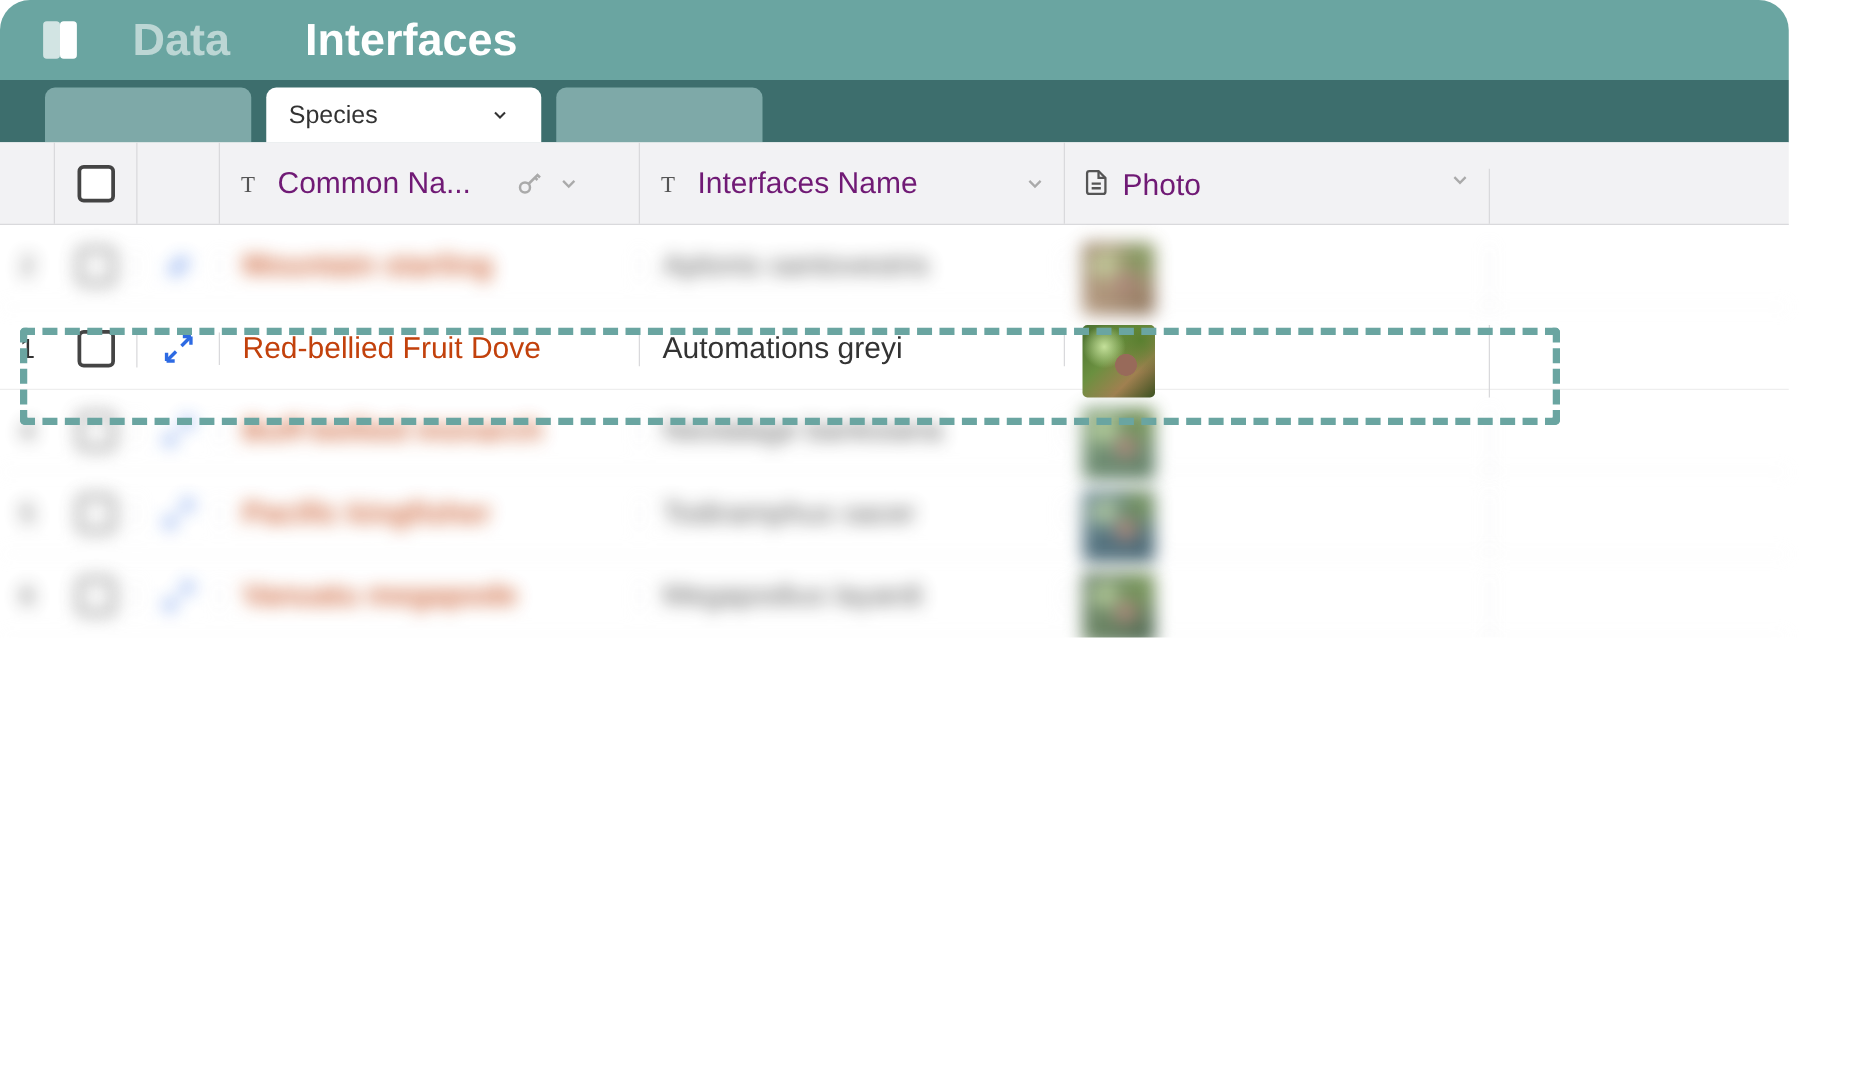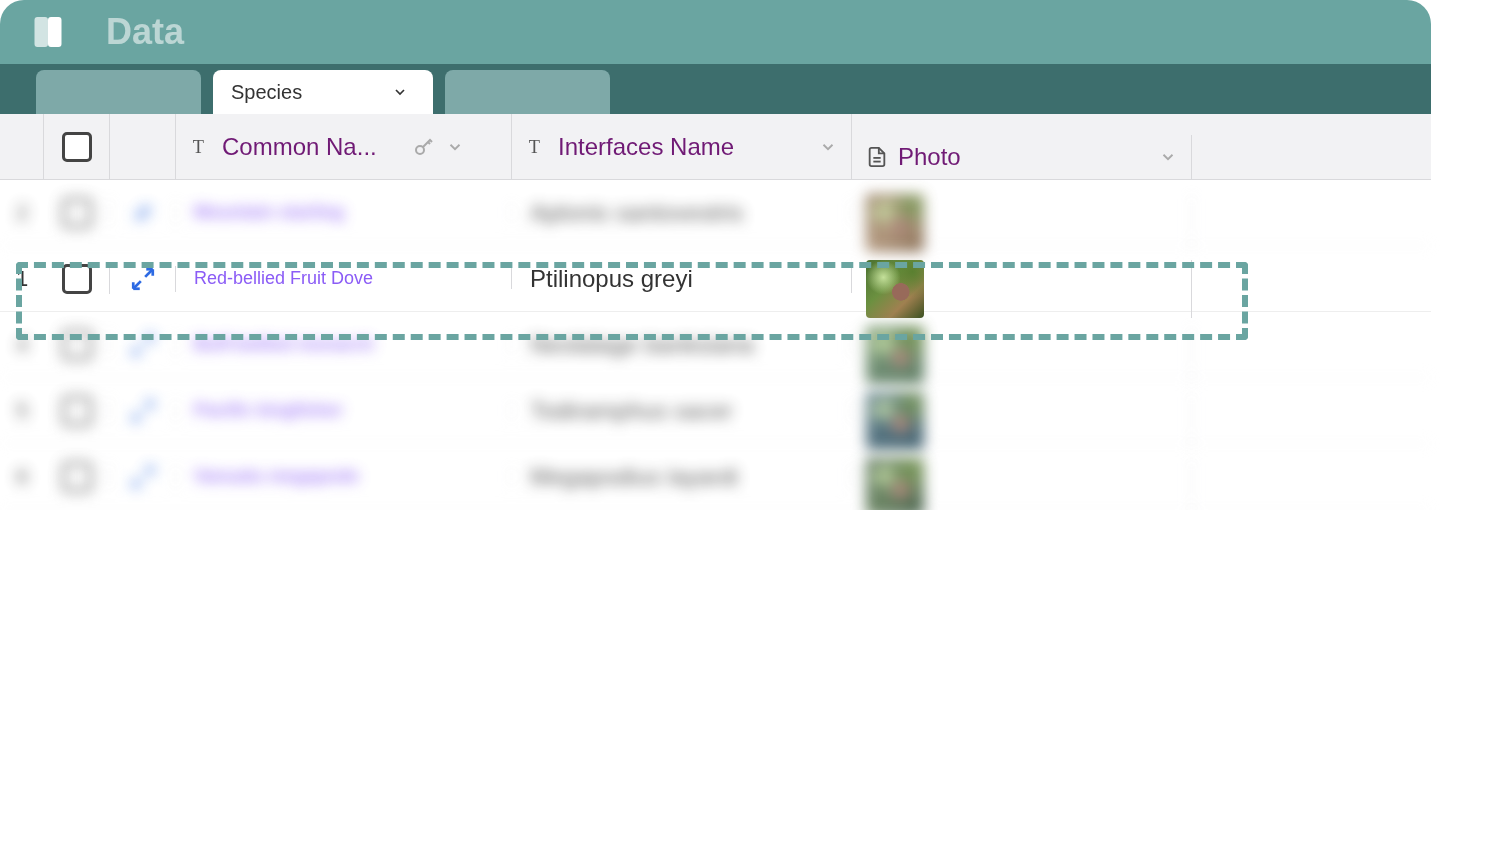--- a/index.html
+++ b/index.html
@@ -94,21 +94,21 @@
     height: 66px;
     background: #f2f2f4;
     border-bottom: 1px solid #d9d9dc;
   }
   
   .col-num { width: 44px; border-right: 1px solid #d9d9dc; }
   .col-check { width: 66px; border-right: 1px solid #d9d9dc; display:flex; align-items:center; justify-content:center; }
   .col-expand { width: 66px; border-right: 1px solid #d9d9dc; display:flex; align-items:center; justify-content:center; }
   .col-common { width: 336px; border-right: 1px solid #d9d9dc; display:flex; align-items:center; padding: 0 14px; gap: 10px; }
   .col-sci { width: 340px; border-right: 1px solid #d9d9dc; display:flex; align-items:center; padding: 0 14px; gap: 10px; }
-  .col-photo { flex: 1; border-right: 1px solid #d9d9dc; display:flex; align-items:center; padding: 0 14px; gap: 10px; max-width: 340px; margin-top: 21px; }
+  .col-photo { flex: 1; border-right: 1px solid #d9d9dc; display:flex; padding: 0 14px; gap: 10px; max-width: 340px; margin-top: 21px; }
   
   .checkbox {
     width: 30px;
     height: 30px;
     border: 3px solid #444;
     border-radius: 5px;
     background: #fff;
   }
   
   .header-cell {
@@ -136,22 +136,22 @@
     opacity: 0.8;
   }
   
   .rownum { font-size: 22px; color: #333; display:flex; align-items:center; justify-content:center; width: 44px; }
   
   .expand-icon {
     color: #2d6ae3;
   }
   
   .cell-text {
-    font-size: 18px;
-    color: #8b5cf6;
+    font-size: 24px;
+    color: #c2410c;
     padding-left: 4px;
   }
   
   .cell-text-sci {
     font-size: 24px;
     color: #333;
     font-weight: 400;
     padding-left: 4px;
   }
   
@@ -202,20 +202,21 @@
 
   <div class="top-bar">
     <span class="app-icon">
       <svg width="36" height="36" viewBox="0 0 24 24" fill="none" stroke="currentColor" stroke-width="2">
         <rect x="4" y="3" width="7" height="18" rx="1" fill="currentColor" opacity="0.7"></rect>
         <rect x="13" y="3" width="7" height="18" rx="1" fill="currentColor"></rect>
       </svg>
     </span>
     <div class="top-nav">
       <span>Data</span>
+      <span class="active">Interfaces</span>
     </div>
   </div>
 
   <div class="tabs-bar">
     <div class="tab-placeholder"></div>
     <div class="tab-active">
       <span>Species</span>
       <svg class="chevron" viewBox="0 0 24 24" fill="none" stroke="#333" stroke-width="2.5">
         <polyline points="6 9 12 15 18 9"></polyline>
       </svg>
@@ -300,21 +301,21 @@
           <path d="M21 3 v6"></path>
           <path d="M10 14 L3 21"></path>
           <path d="M3 21 h6"></path>
           <path d="M3 21 v-6"></path>
         </svg>
       </div>
       <div class="col-common">
           <span class="cell-text">Red-bellied Fruit Dove</span>
         </div>
       <div class="col-sci">
-          <span class="cell-text-sci">Ptilinopus greyi</span>
+          <span class="cell-text-sci">Automations greyi</span>
         </div>
       <div class="col-photo">
           <div class="thumb"></div>
         </div>
     </div>
 
     <div class="data-row blurred">
       <div class="rownum">4</div>
       <div class="col-check">
           <div class="checkbox"></div>

